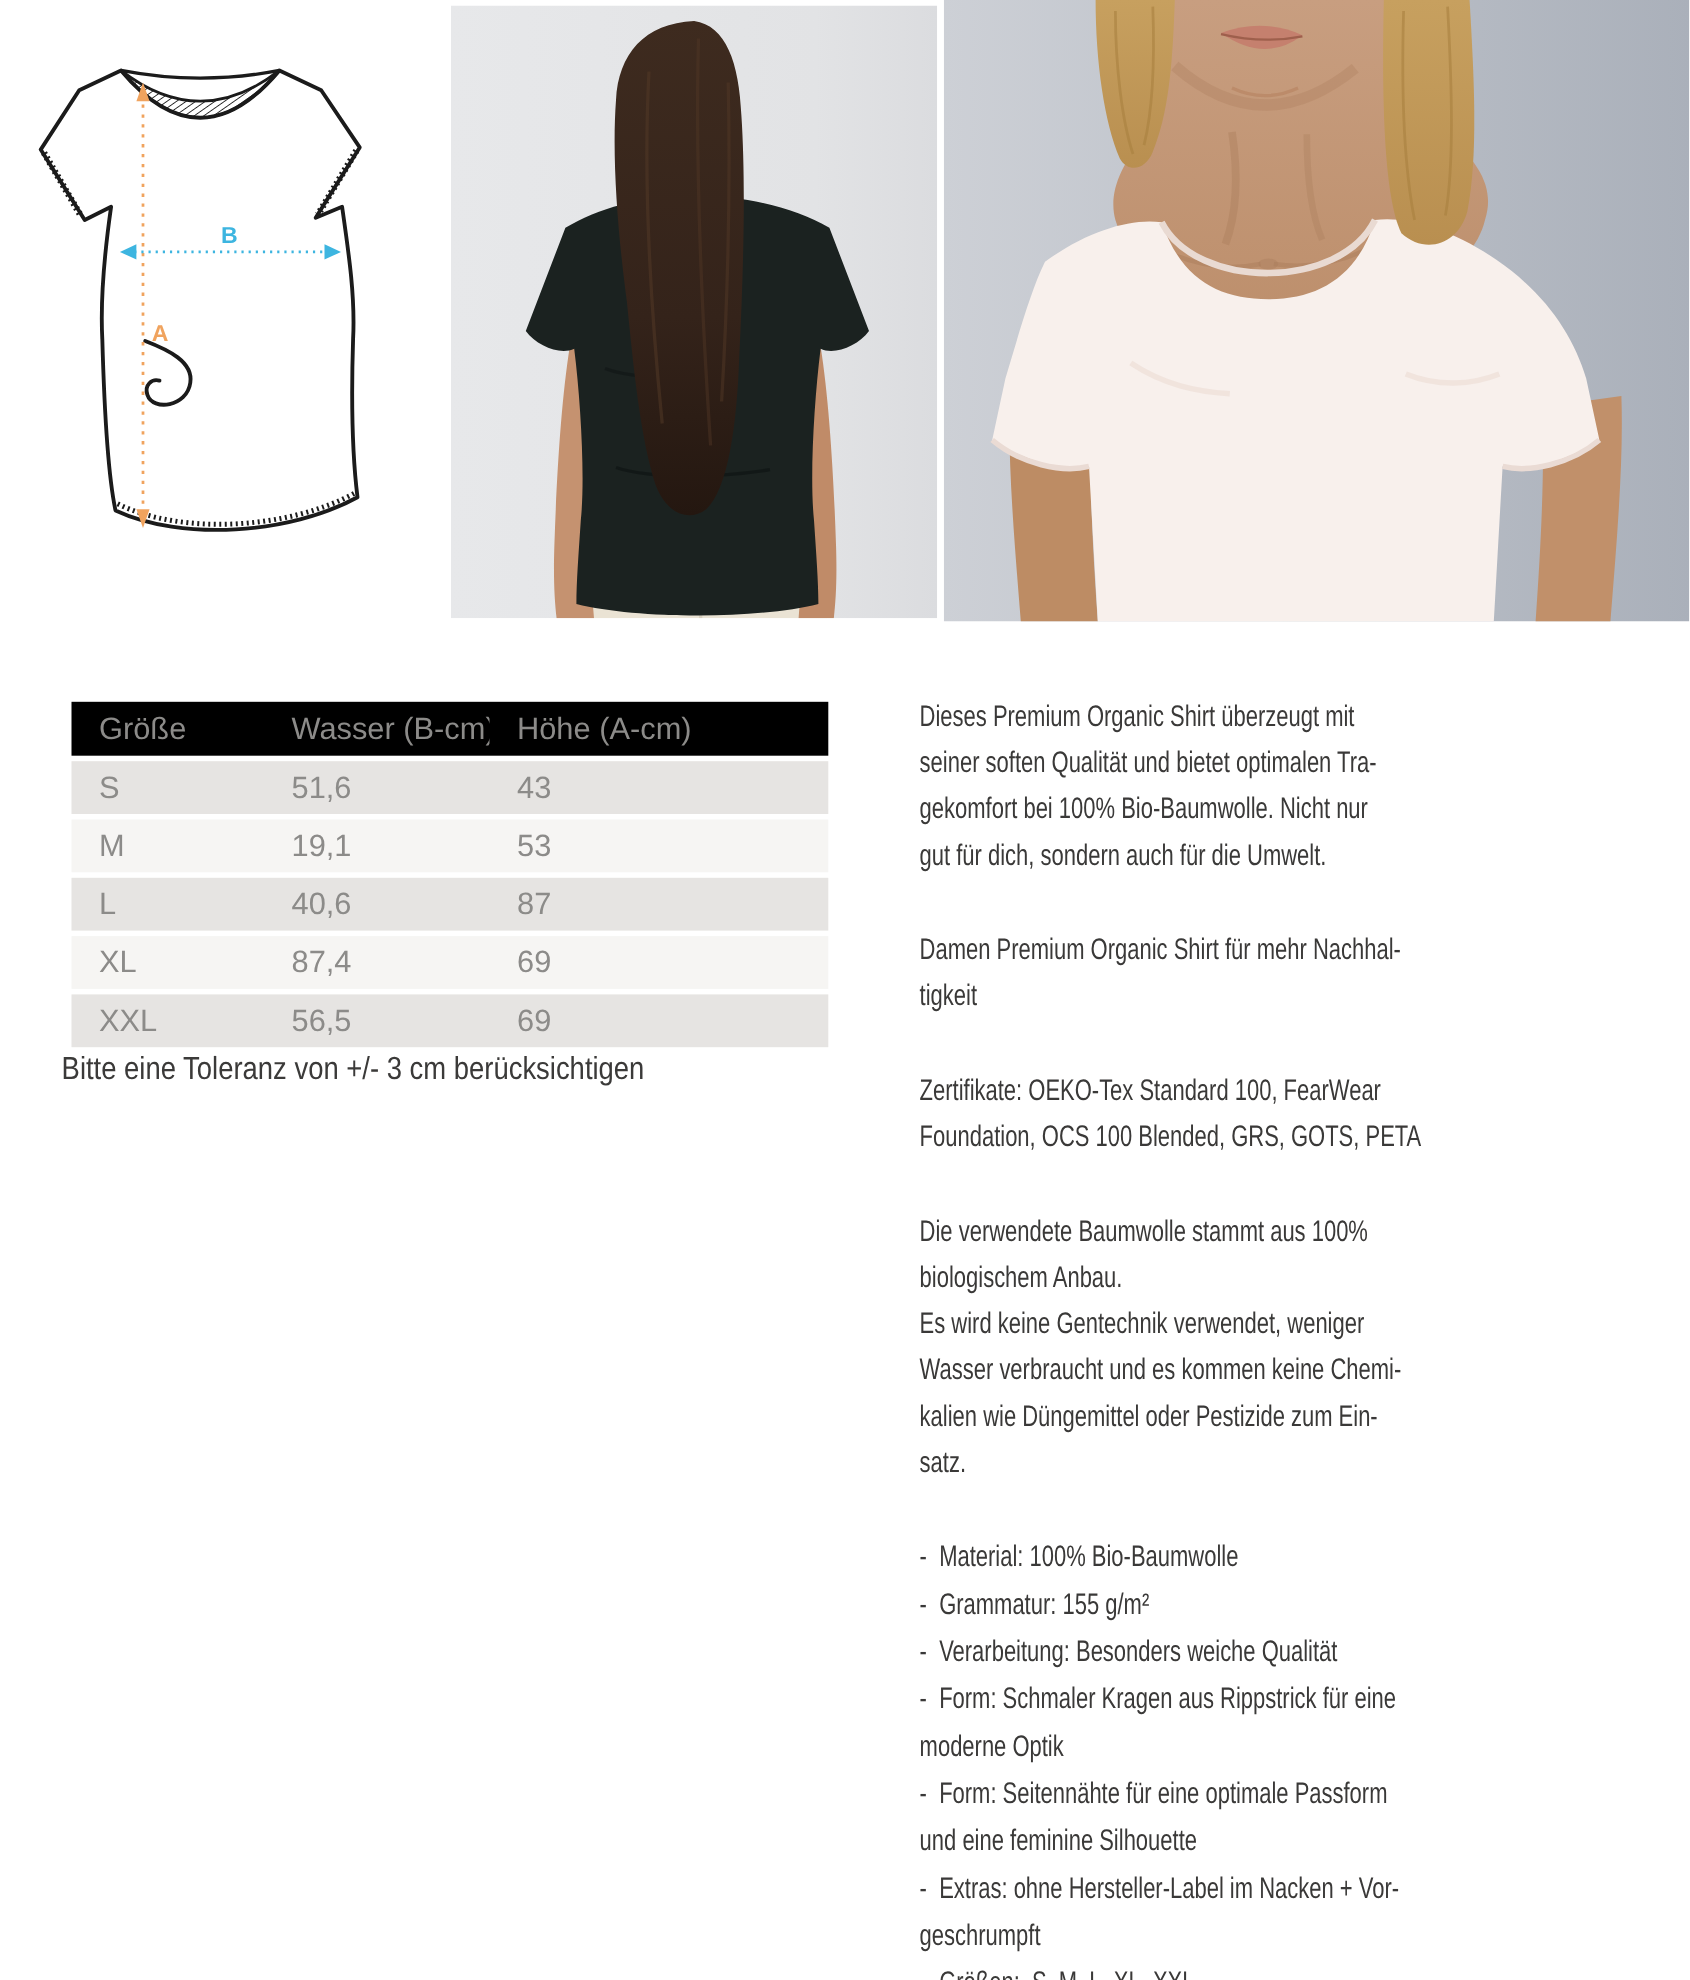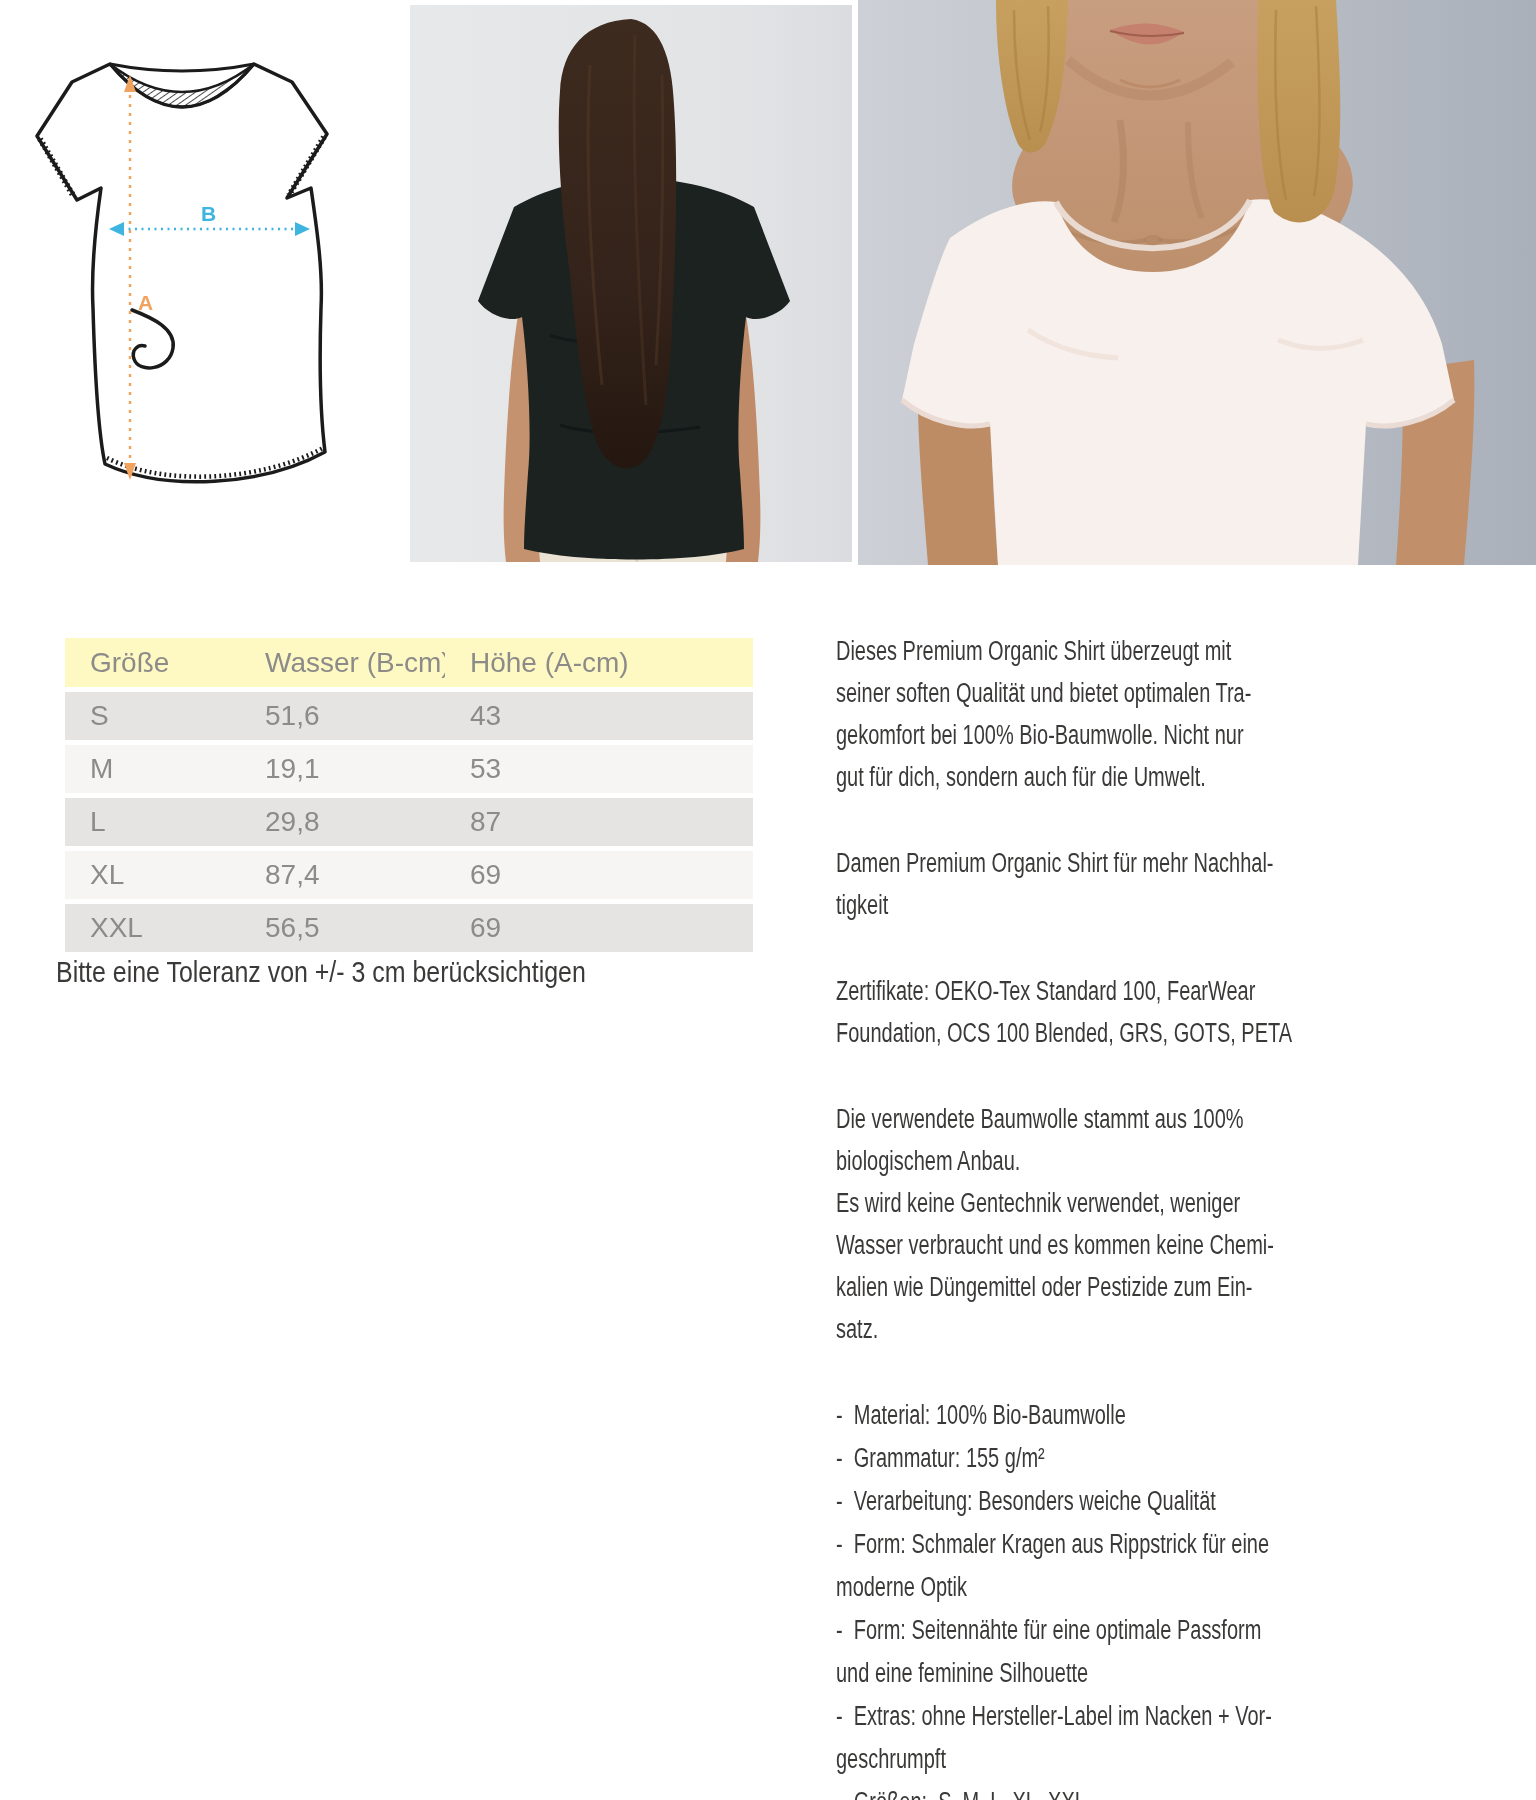--- a/index.html
+++ b/index.html
@@ -8,21 +8,21 @@
 
   
   .diagram{position:absolute;left:25px;top:40px;width:315px;height:455px;}
   .photo-back{position:absolute;left:410px;top:5px;width:442px;height:557px;}
   .photo-front{position:absolute;left:858px;top:0px;width:678px;height:565px;}
 
   
   .size-table{position:absolute;left:65px;top:638px;width:688px;font-size:28px;color:#8c8b89;}
   .trow{display:grid;grid-template-columns:175px 205px 308px;align-items:center;height:48px;}
   .trow .cell{padding-left:25px;white-space:nowrap;overflow:hidden;}
-  .thead{background:#fef9c3;height:49px;margin-bottom:5px;}
+  .thead{background:#000000;height:49px;margin-bottom:5px;}
   .r-dark{background:#e6e4e2;margin-bottom:5px;}
   .r-light{background:#f6f5f3;margin-bottom:5px;}
 
   .note{position:absolute;left:56px;top:956px;font-size:29px;color:#3b3a39;
         transform:scaleX(0.86);transform-origin:0 0;white-space:nowrap;}
 
   
   .desc{position:absolute;left:836px;top:630px;width:700px;color:#3a3938;
         font-size:27px;line-height:42px;transform:scaleX(0.74);transform-origin:0 0;}
   .desc p{margin:0 0 44px 0;white-space:pre-wrap;}
@@ -186,21 +186,21 @@
       <div class="cell">51,6</div>
       <div class="cell">43</div>
     </div>
     <div class="trow r-light">
       <div class="cell">M</div>
       <div class="cell">19,1</div>
       <div class="cell">53</div>
     </div>
     <div class="trow r-dark">
       <div class="cell">L</div>
-      <div class="cell">29,8</div>
+      <div class="cell">40,6</div>
       <div class="cell">87</div>
     </div>
     <div class="trow r-light">
       <div class="cell">XL</div>
       <div class="cell">87,4</div>
       <div class="cell">69</div>
     </div>
     <div class="trow r-dark">
       <div class="cell">XXL</div>
       <div class="cell">56,5</div>

